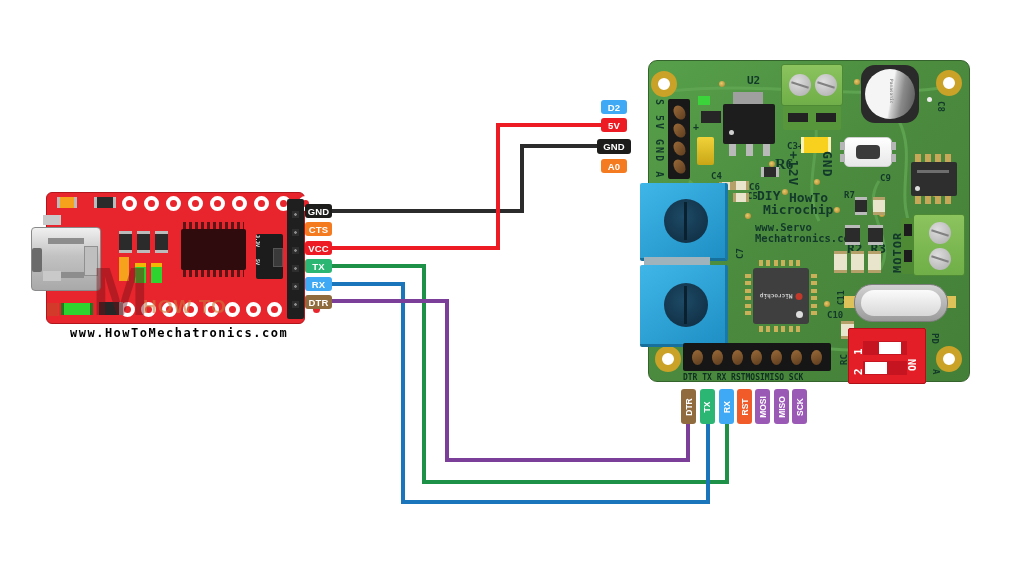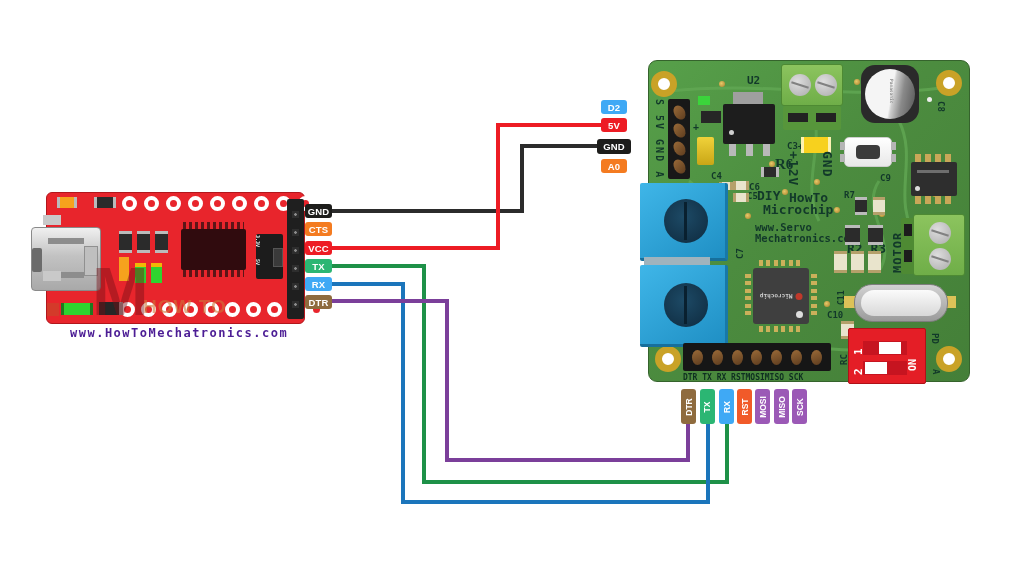--- a/index.html
+++ b/index.html
@@ -119,21 +119,21 @@
         <div class="hdrpin"></div>
     </div>
 
     <div class="abs" style="left:14px;top:110px;width:32px;height:12px;background:#2fd32f;border-left:3px solid #1f7a1f;border-right:3px solid #1f7a1f;box-sizing:border-box;"></div>
     <div class="abs" style="left:52px;top:109px;width:24px;height:13px;background:#262626;border-right:4px solid #999;box-sizing:border-box;"></div>
     <div class="abs" style="left:0px;top:110px;width:12px;height:13px;background:#d43a2a;"></div>
   </div>
 
   <div class="watermark" style="left:92px;top:252px;font:900 68px 'Liberation Sans',sans-serif;color:rgba(120,16,22,.45);">M</div>
   <div class="watermark" style="left:143px;top:276px;font:900 19px 'Liberation Sans',sans-serif;color:rgba(205,120,60,.6);letter-spacing:1px;margin-top:20px;">HOW TO</div>
-  <div class="watermark" style="left:70px;top:326px;font:bold 12px 'DejaVu Sans Mono',monospace;color:#4c1d95;letter-spacing:1.5px;">www.HowToMechatronics.com</div>
+  <div class="watermark" style="left:70px;top:326px;font:bold 12px 'DejaVu Sans Mono',monospace;color:#000000;letter-spacing:1.5px;">www.HowToMechatronics.com</div>
 
   <div class="lbl c-black" style="left:305px;top:204px;z-index:3;">GND</div>
   <div class="lbl c-orange" style="left:305px;top:222px;z-index:3;">CTS</div>
   <div class="lbl c-red" style="left:305px;top:241px;z-index:3;">VCC</div>
   <div class="lbl c-green" style="left:305px;top:259px;z-index:3;">TX</div>
   <div class="lbl c-blue" style="left:305px;top:277px;z-index:3;">RX</div>
   <div class="lbl c-brown" style="left:305px;top:295px;z-index:3;">DTR</div>
 
   <div class="lbl c-blue" style="left:601px;top:100px;width:26px;z-index:3;">D2</div>
   <div class="lbl c-red" style="left:601px;top:118px;width:26px;z-index:3;">5V</div>

